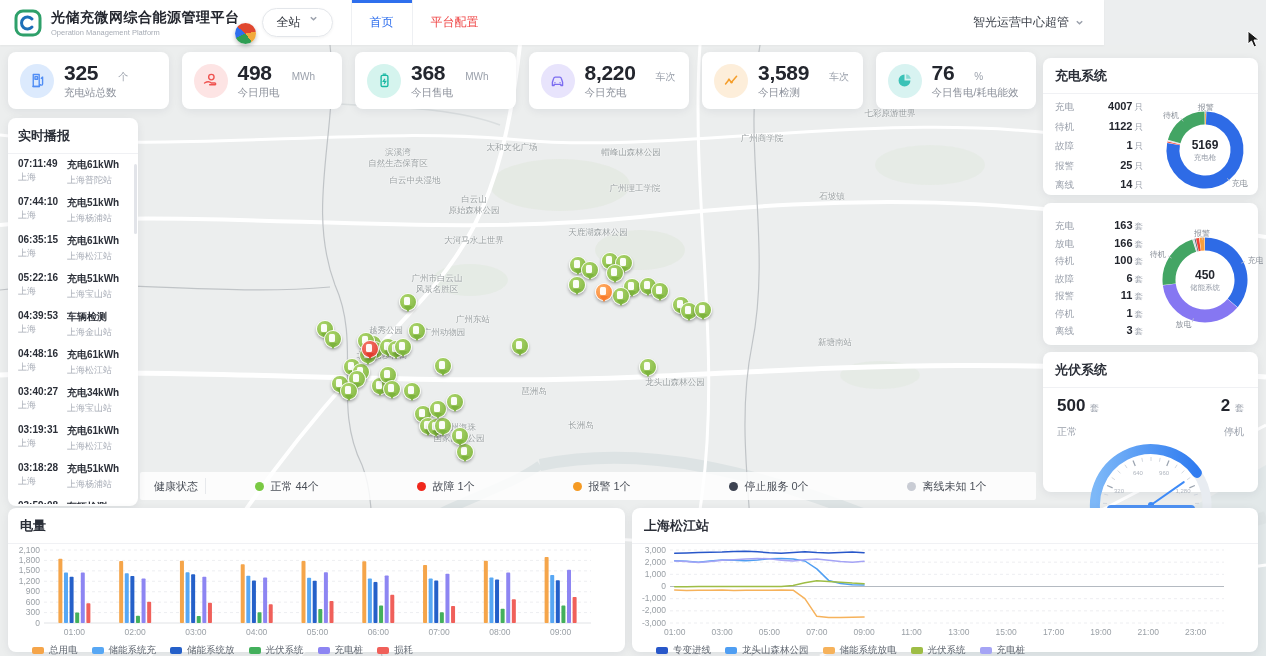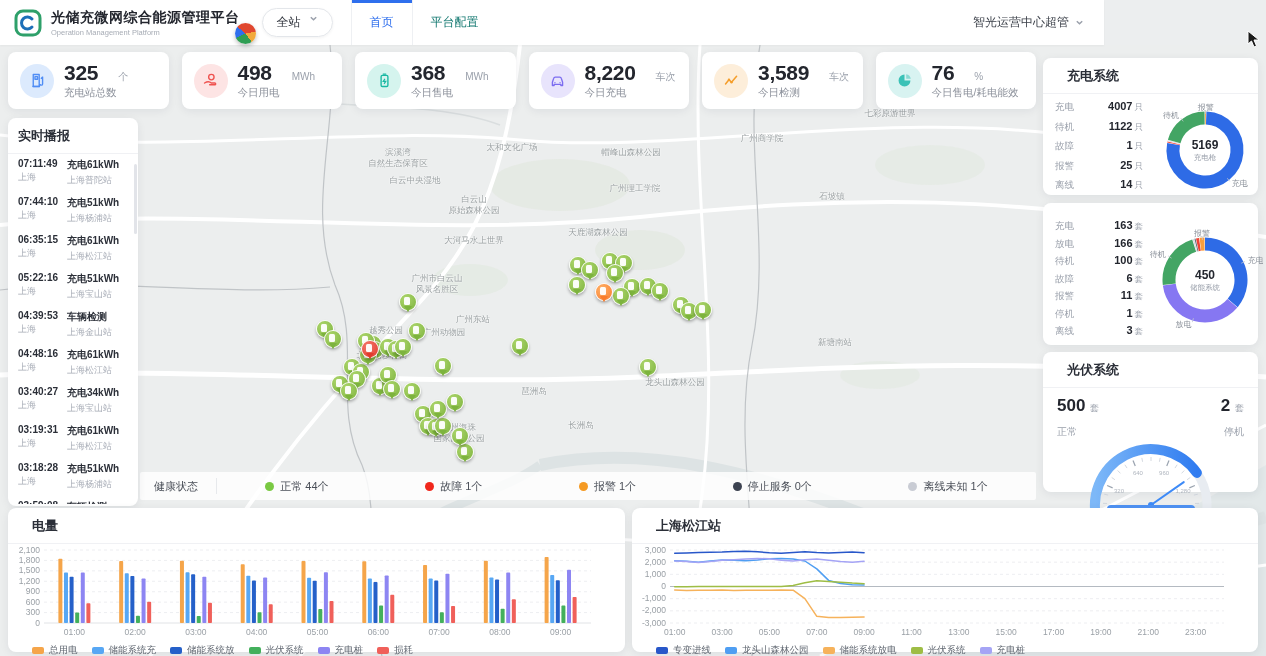--- a/index.html
+++ b/index.html
@@ -16,48 +16,48 @@
   .marker::before{content:"";position:absolute;left:4px;top:3px;width:6px;height:8px;background:#fff;
     border-radius:1.5px;opacity:.95;}
   .marker::after{content:"";position:absolute;left:50%;bottom:-6px;transform:translateX(-50%);
     width:0;height:0;border:4px solid transparent;border-top:6px solid #7db33e;}
   .m-g{background:radial-gradient(circle at 35% 30%,#add66c,#7db33e);}
   .m-o{background:radial-gradient(circle at 35% 30%,#ffb066,#f97c2c);} .m-o::after{border-top-color:#f97c2c;}
   .m-r{background:radial-gradient(circle at 35% 30%,#f4766a,#e03a2d);} .m-r::after{border-top-color:#e03a2d;}
 
   #health-bar{position:absolute;left:140px;top:427px;width:896px;height:28px;background:rgba(255,255,255,.82);
     border-radius:2px;display:flex;align-items:center;font-size:11px;color:#4a4f58;}
-  #health-title{padding:0 18px 0 14px;border-right:1px solid #e7e9ec;height:16px;line-height:16px;}
+  #health-title{padding:0 7px 0 14px;border-right:1px solid #e7e9ec;height:16px;line-height:16px;}
   #health-items{flex:1;display:flex;justify-content:space-around;align-items:center;}
   .health-item{display:flex;align-items:center;gap:6px;cursor:pointer;}
   .health-dot{width:9px;height:9px;border-radius:50%;}
 
   
   header{position:absolute;left:0;top:0;width:1104px;height:45px;background:#fff;z-index:30;
     display:flex;align-items:center;box-shadow:0 1px 2px rgba(0,0,0,.04);}
   .logo{margin-left:14px;width:28px;height:28px;flex:none;}
   .title-block{margin-left:9px;}
   .app-title{font-size:14px;font-weight:bold;color:#23262e;letter-spacing:.5px;}
   .app-sub{font-size:7.5px;color:#a7acb5;margin-top:1px;}
   .site-pill{margin-left:22px;display:flex;align-items:flex-start;gap:8px;border:1px solid #e3e6ea;border-radius:16px;
     padding:5px 14px;font-size:12px;color:#2b2f38;cursor:pointer;box-shadow:0 1px 3px rgba(0,0,0,.05);}
   .tabs{height:45px;display:flex;margin-left:18px;}
-  .tab{position:relative;height:45px;display:flex;align-items:center;padding:0 18px;font-size:12px;color:#0f766e;cursor:pointer;}
+  .tab{position:relative;height:45px;display:flex;align-items:center;padding:0 18px;font-size:12px;color:#ef4444;cursor:pointer;}
   .tab.active{color:#2f6fed;border-left:1px solid #eef0f3;border-right:1px solid #eef0f3;}
   .tab.active::before{content:"";position:absolute;left:0;top:0;width:100%;height:3px;background:#2f6fed;}
   .user{margin-left:auto;margin-right:20px;display:flex;align-items:center;gap:6px;font-size:12px;color:#3a3f48;cursor:pointer;}
   .chev{width:9px;height:9px;fill:none;stroke:#9aa0ab;stroke-width:1.6;}
   #sphere{position:absolute;left:235px;top:23px;width:21px;height:21px;border-radius:50%;z-index:40;
     background:conic-gradient(#e0472f 0 22%,#f2a93b 22% 40%,#2f9e54 40% 68%,#2f6fed 68% 86%,#e0472f 86% 100%);
     box-shadow:0 2px 4px rgba(0,0,0,.25);}
   #cursor{position:absolute;left:1247px;top:30px;z-index:60;}
 
   
   .panel{position:absolute;background:#fff;border-radius:8px;box-shadow:0 2px 10px rgba(15,25,60,.07);z-index:10;}
-  .panel-title{font-size:13px;font-weight:bold;color:#2b2f38;padding:9px 24px 8px;border-bottom:1px solid #f0f1f4;}
+  .panel-title{font-size:13px;font-weight:bold;color:#2b2f38;padding:9px 12px 8px;border-bottom:1px solid #f0f1f4;}
 
   
   #kpi-row{position:absolute;left:8px;top:52px;width:1028px;display:grid;grid-template-columns:repeat(6,1fr);gap:13px;z-index:10;}
   .kpi-card{background:#fff;border-radius:8px;box-shadow:0 2px 10px rgba(15,25,60,.07);height:57px;
     display:flex;align-items:center;padding:0 0 0 12px;cursor:pointer;}
   .kpi-icon{width:34px;height:34px;border-radius:50%;flex:none;display:flex;align-items:center;justify-content:center;}
   .kpi-icon svg{width:17px;height:17px;}
   .kpi-body{margin-left:10px;min-width:0;}
   .kpi-valrow{display:flex;align-items:baseline;gap:20px;}
   .kpi-value{font-size:21px;font-weight:bold;color:#23262e;letter-spacing:-.3px;}

